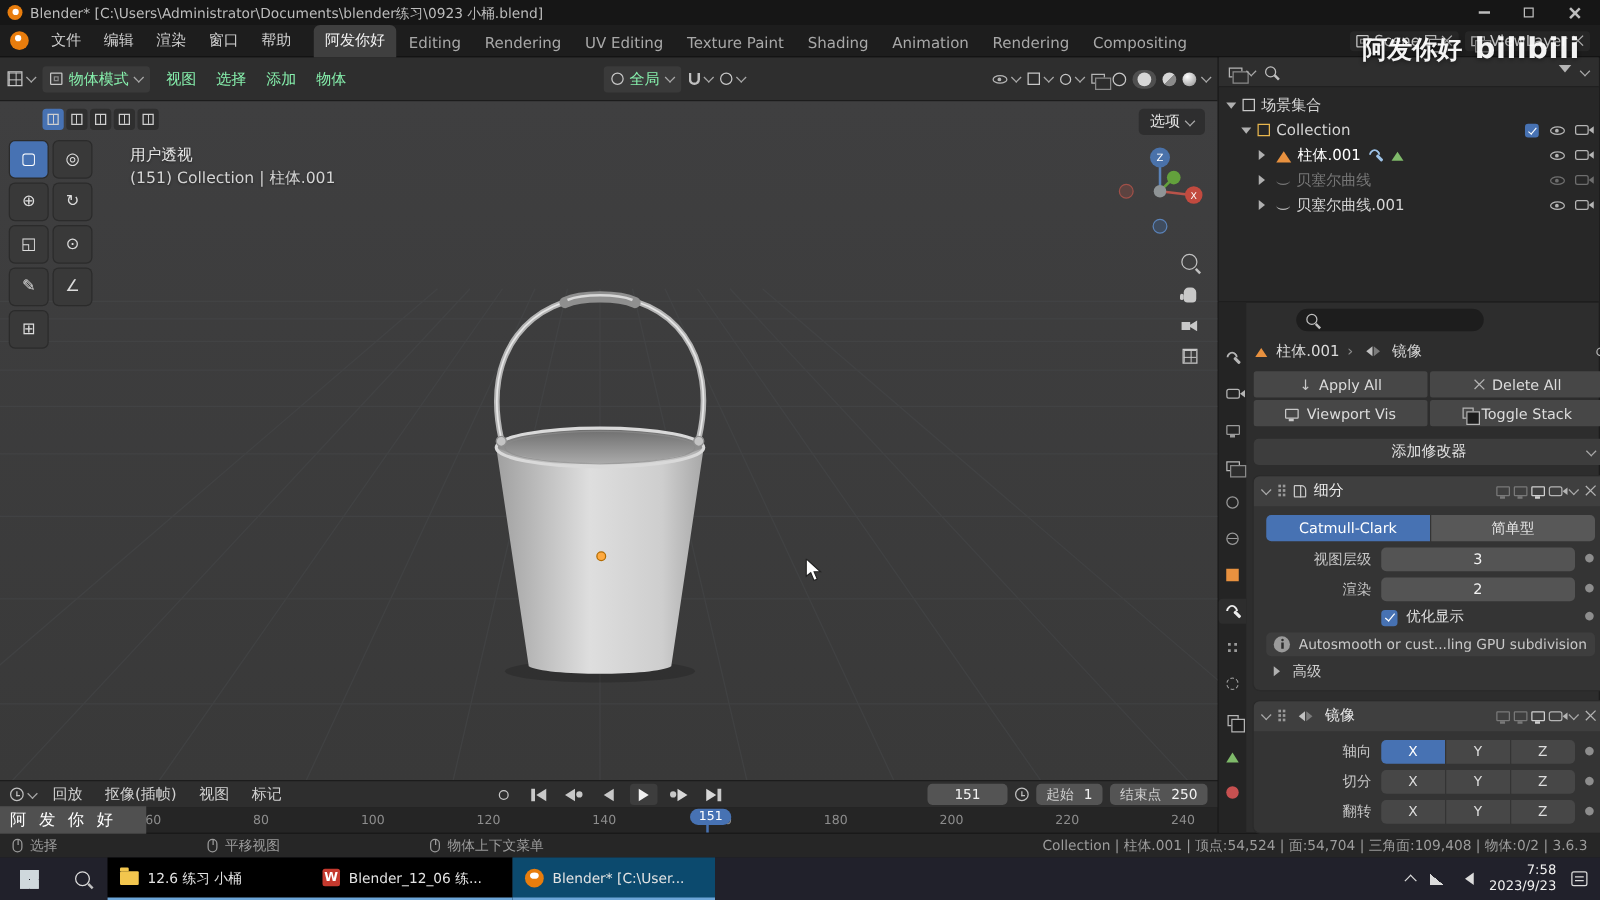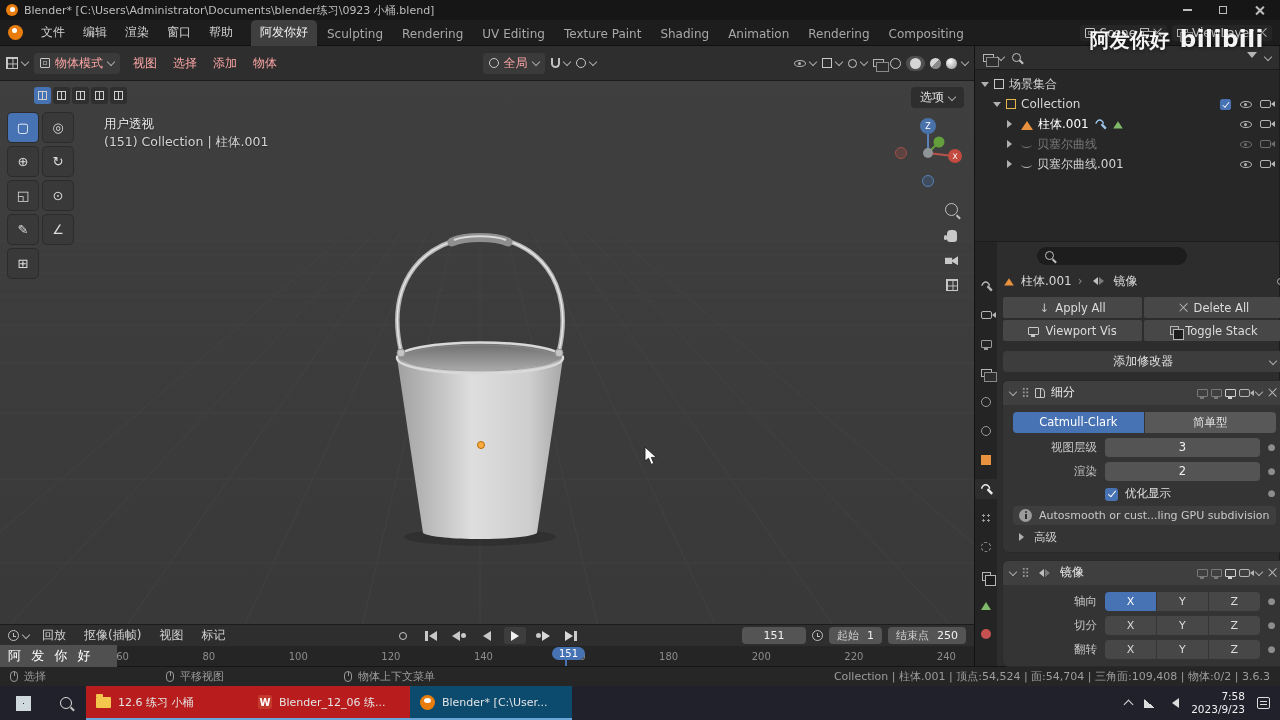--- a/index.html
+++ b/index.html
@@ -82,21 +82,21 @@
 .i-copy::after{content:"";position:absolute;left:2px;top:2px;width:9px;height:9px;border:1.2px solid #b5b5b5;background:#1d1d1d}
 .pt-r{width:0;height:0;border:5px solid transparent;border-left:8px solid #d8d8d8;border-right:none;flex:none}
 .pt-l{width:0;height:0;border:5px solid transparent;border-right:8px solid #c8c8c8;border-left:none;flex:none}
 .pbar{width:2.5px;height:10px;background:#c8c8c8;flex:none}
 .pdot{width:5px;height:5px;border-radius:50%;background:#c8c8c8;flex:none}
 
 .main{display:flex;height:620px}
 .left{width:975px;display:flex;flex-direction:column;border-right:1px solid #131313}
 .right{width:304px;display:flex;flex-direction:column;background:#2d2d2d}
 
-.vph{height:36px;background:#2e2e2e;border-bottom:1px solid #1c1c1c;display:flex;align-items:center;gap:6px;padding:0 6px;font-size:12px;color:#fca5a5;white-space:nowrap}
+.vph{height:36px;background:#2e2e2e;border-bottom:1px solid #1c1c1c;display:flex;align-items:center;gap:6px;padding:0 6px;font-size:12px;color:#86efac;white-space:nowrap}
 .vph .dd{display:flex;align-items:center;gap:5px;background:#3a3a3a;border-radius:3px;padding:2px 6px}
 .vph nav{display:flex;gap:2px}
 .vph nav span{padding:2px 7px;border-radius:3px}
 .sph{width:11px;height:11px;border-radius:50%;flex:none}
 .sph.wire{border:1.3px solid #c8c8c8}
 .sph.solid{background:#d6d6d6}
 .sph.mat{background:linear-gradient(135deg,#d6d6d6 50%,#8a8a8a 50%)}
 .sph.rend{background:radial-gradient(circle at 35% 30%,#fff,#8a8a8a)}
 .pill{background:#4f4f4f;border-radius:8px;padding:2px 4px;display:flex;align-items:center}
 
@@ -181,21 +181,21 @@
 .advrow{display:flex;align-items:center;gap:6px;color:#cfcfcf;padding-left:4px;font-size:11.5px}
 
 .status{height:20px;background:#262626;border-top:1px solid #161616;display:flex;align-items:center;padding:0 10px;font-size:11px;color:#9c9c9c}
 .hints{display:flex;align-items:center}
 .hint{display:flex;align-items:center;gap:6px;margin-right:120px;white-space:nowrap}
 .stats{margin-left:auto;white-space:nowrap}
 
 .taskbar{height:34px;background:#21212b;display:flex;align-items:stretch}
 .tbbtn{width:46px;display:flex;align-items:center;justify-content:center}
 .i-win{width:15px;height:15px;background:conic-gradient(from 0deg,#cfd8dc 0 25%,transparent 0 0),linear-gradient(#cfd8dc,#cfd8dc);background:linear-gradient(to right,#cfd8dc 47%,transparent 47%,transparent 53%,#cfd8dc 53%),linear-gradient(to bottom,#cfd8dc 47%,transparent 47%,transparent 53%,#cfd8dc 53%)}
-.app{width:162px;display:flex;align-items:center;gap:7px;padding:0 10px;border-bottom:2px solid #6ca5d8;background:#b91c1c;color:#e4e4e4;font-size:11px;white-space:nowrap;overflow:hidden}
+.app{width:162px;display:flex;align-items:center;gap:7px;padding:0 10px;border-bottom:2px solid #6ca5d8;background:#000000;color:#e4e4e4;font-size:11px;white-space:nowrap;overflow:hidden}
 .app.on{background:#0c4a6e}
 .i-folder{width:15px;height:11px;background:#f3c64e;border-radius:1px;position:relative;flex:none}
 .i-folder::before{content:"";position:absolute;left:0;top:-2.5px;width:7px;height:3px;background:#f3c64e;border-radius:1px 1px 0 0}
 .badge-w{width:14px;height:14px;background:#c4392e;color:#fff;font-size:10px;font-weight:bold;display:flex;align-items:center;justify-content:center;border-radius:2px;flex:none}
 .i-blend{width:15px;height:15px;border-radius:50%;background:#e87d0d;position:relative;flex:none}
 .i-blend::after{content:"";position:absolute;left:4px;top:3.5px;width:7px;height:5px;border-radius:50%;background:#fff}
 .tray{margin-left:auto;display:flex;align-items:center;gap:12px;padding:0 10px;color:#e8e8e8}
 .i-chevup{width:7px;height:7px;border-left:1.5px solid #dcdcdc;border-top:1.5px solid #dcdcdc;transform:rotate(45deg);margin-top:3px}
 .i-net{width:11px;height:9px;background:linear-gradient(to top right,#dcdcdc 49%,transparent 50%)}
 .i-vol{width:0;height:0;border:5px solid transparent;border-right:7px solid #dcdcdc;position:relative}
@@ -233,21 +233,21 @@
 
   <span>文件</span>
       <span>编辑</span>
       <span>渲染</span>
       <span>窗口</span>
       <span>帮助</span>
     </nav>
   <div class="wtabs">
 
   <span class="on">阿发你好</span>
-      <span>Sculpting</span>
+      <span>Editing</span>
       <span>Rendering</span>
       <span>UV Editing</span>
       <span>Texture Paint</span>
       <span>Shading</span>
       <span>Animation</span>
       <span>Rendering</span>
       <span>Compositing</span>
     </div>
   <div class="sceneblk">
     <span class="chip">

